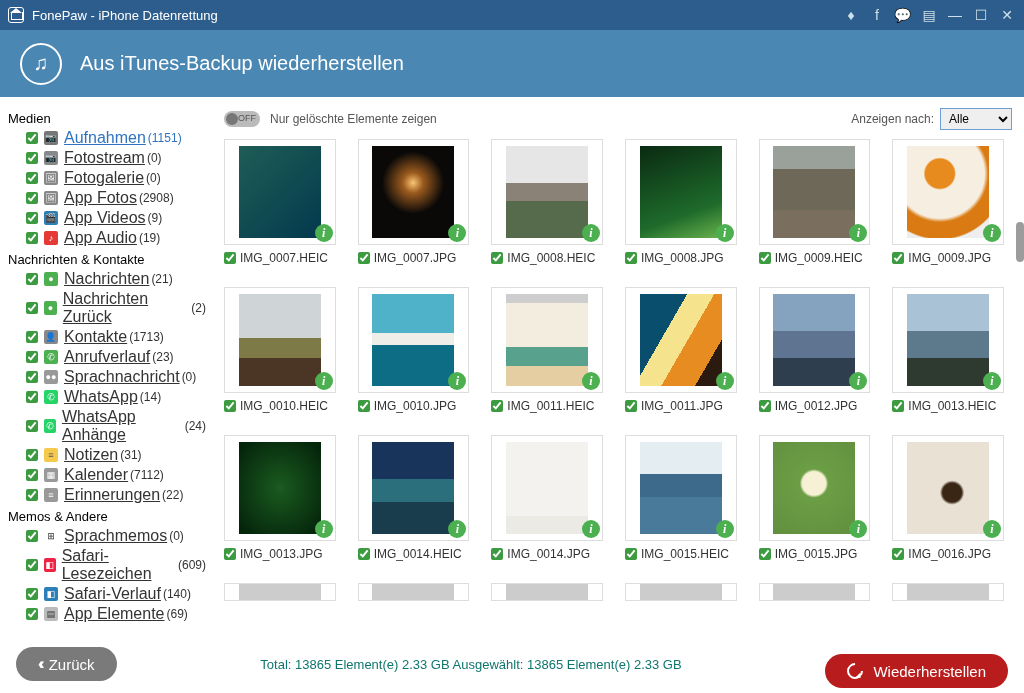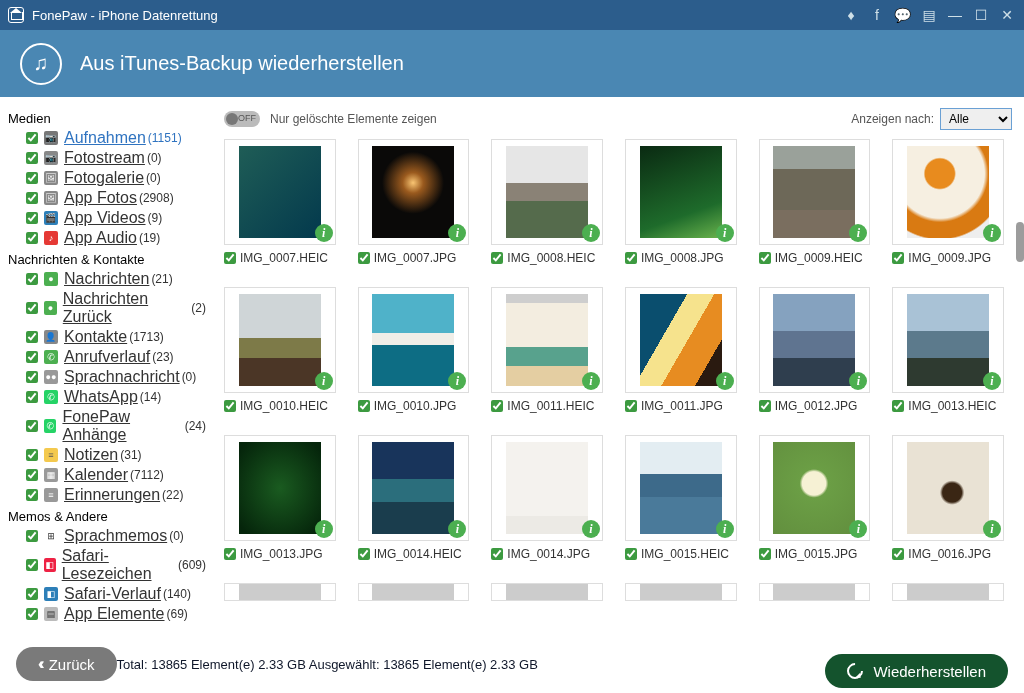--- a/index.html
+++ b/index.html
@@ -43,24 +43,24 @@
 .thumb .card{background:#fff;border:1px solid #ddd;height:106px;display:flex;align-items:center;justify-content:center;position:relative;cursor:pointer;}
 .thumb .img{width:82px;height:92px;}
 .thumb .info-badge{position:absolute;right:2px;bottom:2px;width:18px;height:18px;background:#4caf50;border-radius:50%;color:#fff;font-size:12px;font-style:italic;font-weight:bold;display:flex;align-items:center;justify-content:center;font-family:Georgia,serif;}
 .thumb .cap{display:flex;align-items:center;margin-top:6px;font-size:12px;color:#333;}
 .thumb .cap input{margin-right:4px;accent-color:#3c9a40;width:12px;height:12px;}
 .scrollbar-thumb{position:absolute;right:0;width:8px;height:40px;background:#9c9c9c;border-radius:4px;top:125px;cursor:pointer;}
 .footer{height:58px;display:flex;align-items:center;padding:0 16px;font-size:13px;color:#333;}
 .btn{height:34px;border-radius:17px;display:flex;align-items:center;padding:0 22px;cursor:pointer;color:#fff;font-size:15px;}
 .btn-back{background:#7a7a7a;}
 .btn-back .chev{font-weight:bold;margin-right:8px;letter-spacing:-4px;font-size:16px;}
-.btn-restore{background:#14532d;margin-top:14px;}
+.btn-restore{background:#b91c1c;margin-top:14px;}
 .btn-restore .spin{display:inline-block;width:16px;height:16px;border:2px solid #fff;border-radius:50%;border-top-color:transparent;transform:rotate(45deg);margin-right:10px;position:relative;}
 .btn-restore .spin::after{content:"";position:absolute;right:-3px;top:4px;border-left:4px solid #fff;border-top:3px solid transparent;border-bottom:3px solid transparent;}
-.footer .stats{flex:1;text-align:left;font-size:13px;color:#0f172a;}
+.footer .stats{flex:1;text-align:center;font-size:13px;color:#0f766e;}
 </style>
 </head>
 <body>
 
 <div class="titlebar">
   <span class="home-icon"></span>
   <span>FonePaw - iPhone Datenrettung</span>
   <span class="spacer"></span>
   <span class="win-btn">♦</span>
   <span class="win-btn">f</span>
@@ -149,21 +149,21 @@
         </div>
         <div class="sb-item">
           <input type="checkbox" checked="" style="">
       <span class="ic" style="background:#25d366;color:#fff">✆</span>
       <span class="lbl">WhatsApp</span>
       <span class="cnt"> (14)</span>
         </div>
         <div class="sb-item">
           <input type="checkbox" checked="" style="">
       <span class="ic" style="background:#25d366;color:#fff">✆</span>
-      <span class="lbl">FonePaw Anhänge</span>
+      <span class="lbl">WhatsApp Anhänge</span>
       <span class="cnt"> (24)</span>
         </div>
         <div class="sb-item">
           <input type="checkbox" checked="" style="">
       <span class="ic" style="background:#f4c94e;color:#555">≡</span>
       <span class="lbl">Notizen</span>
       <span class="cnt"> (31)</span>
         </div>
         <div class="sb-item">
           <input type="checkbox" checked="" style="">

